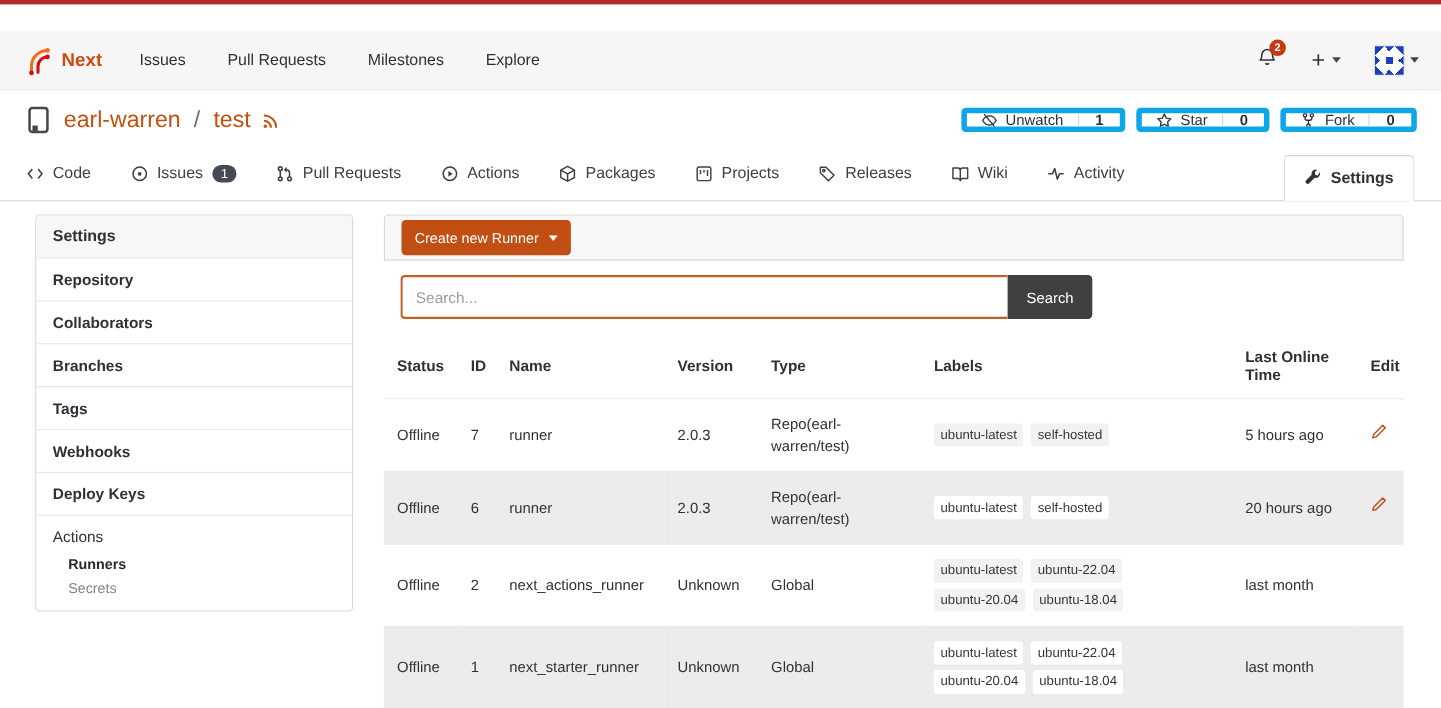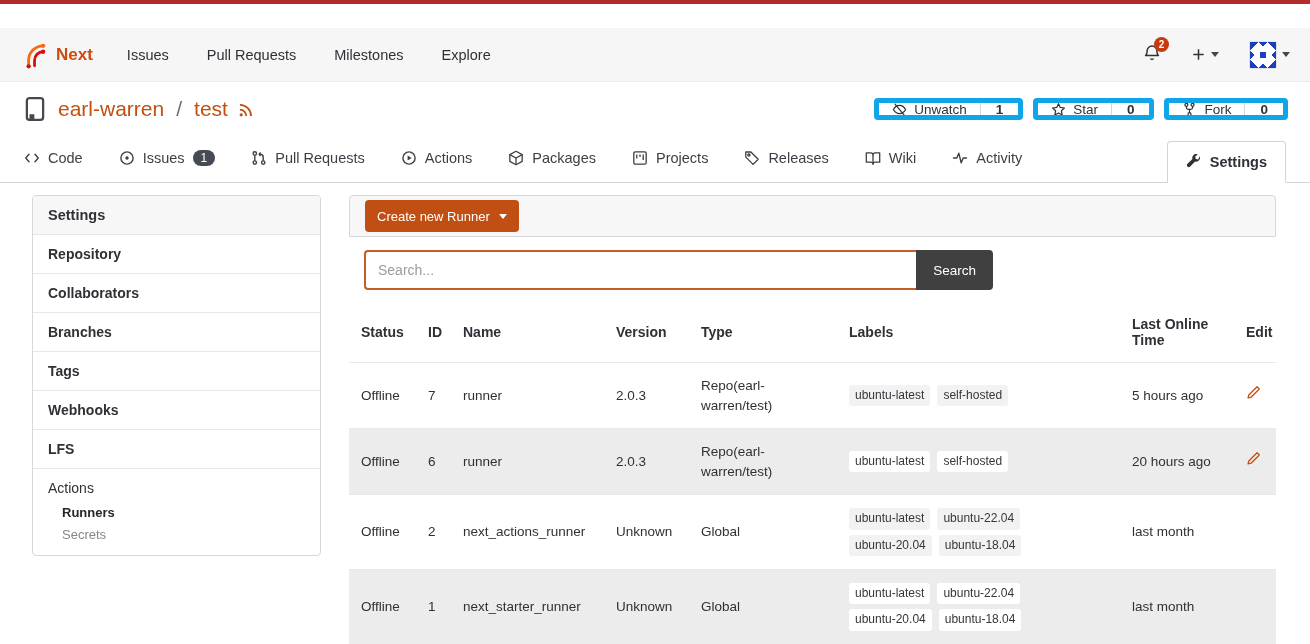--- a/index.html
+++ b/index.html
@@ -302,21 +302,21 @@
 
 <div class="content">
 
   <div class="side-menu">
     <div class="side-header">Settings</div>
     <div class="side-item">Repository</div>
     <div class="side-item">Collaborators</div>
     <div class="side-item">Branches</div>
     <div class="side-item">Tags</div>
     <div class="side-item">Webhooks</div>
-    <div class="side-item">LFS</div>
+    <div class="side-item">Deploy Keys</div>
     <div class="side-group">
       <div class="side-group-label">Actions</div>
       <div class="side-sub">
         <span class="side-sub-item side-sub-active">Runners</span>
         <span class="side-sub-item side-sub-muted">Secrets</span>
       </div>
     </div>
   </div>
 
   <div class="main-panel">

